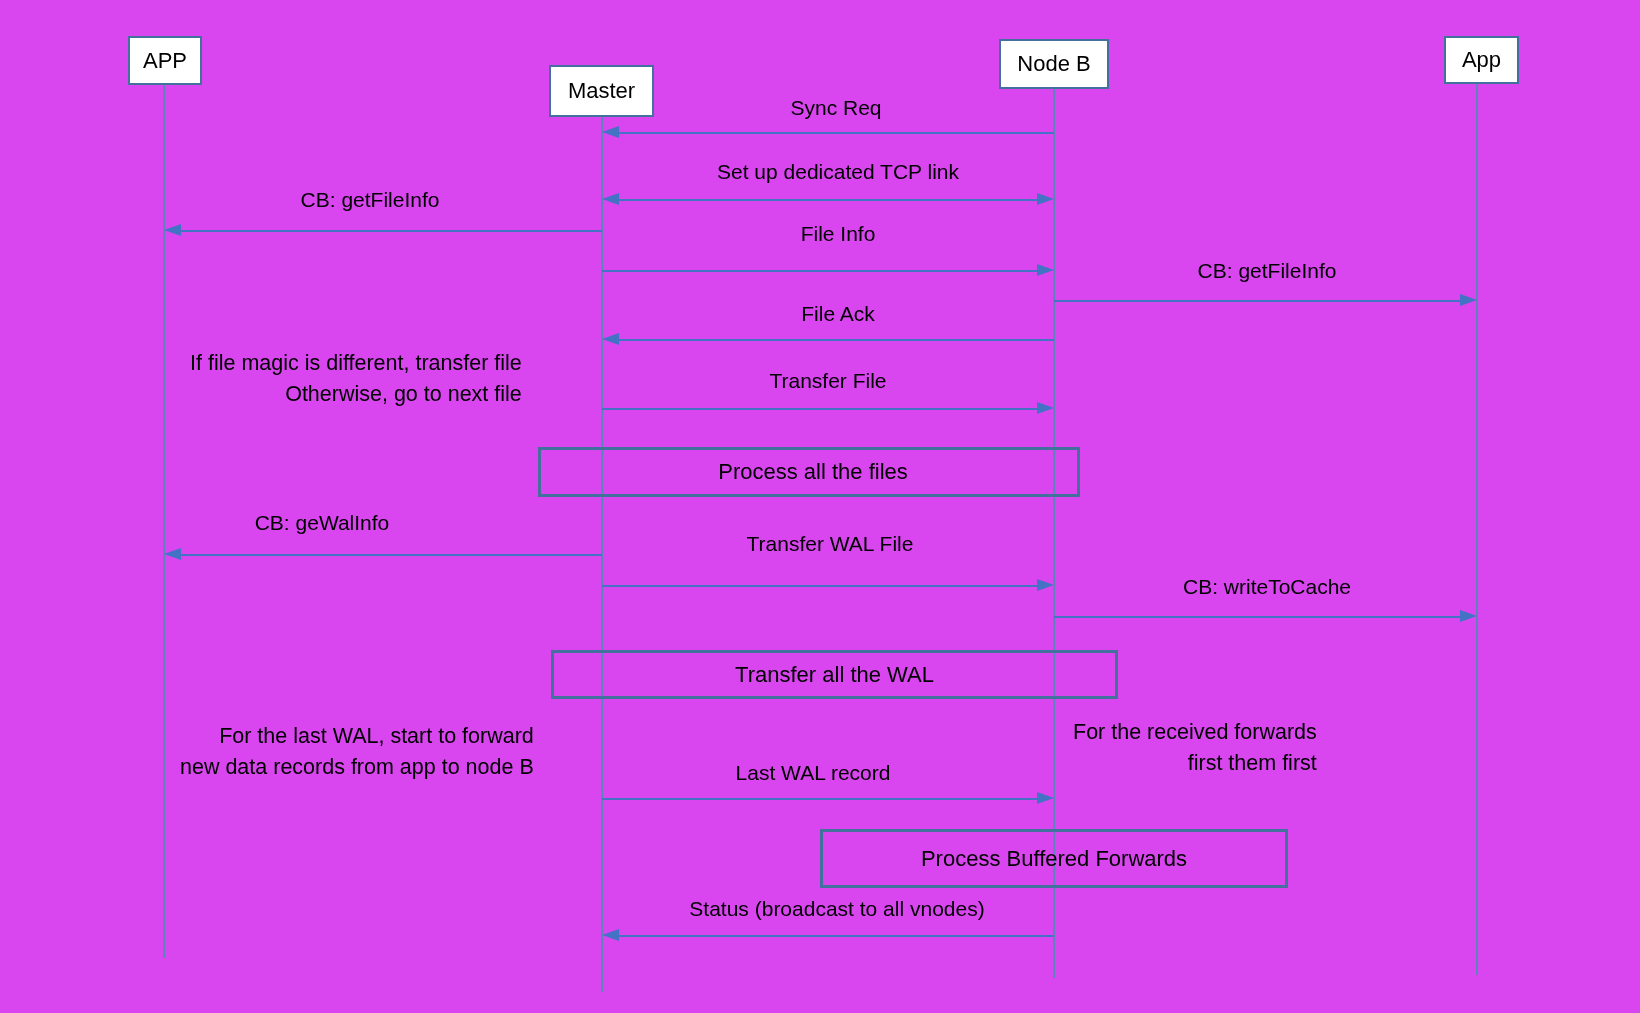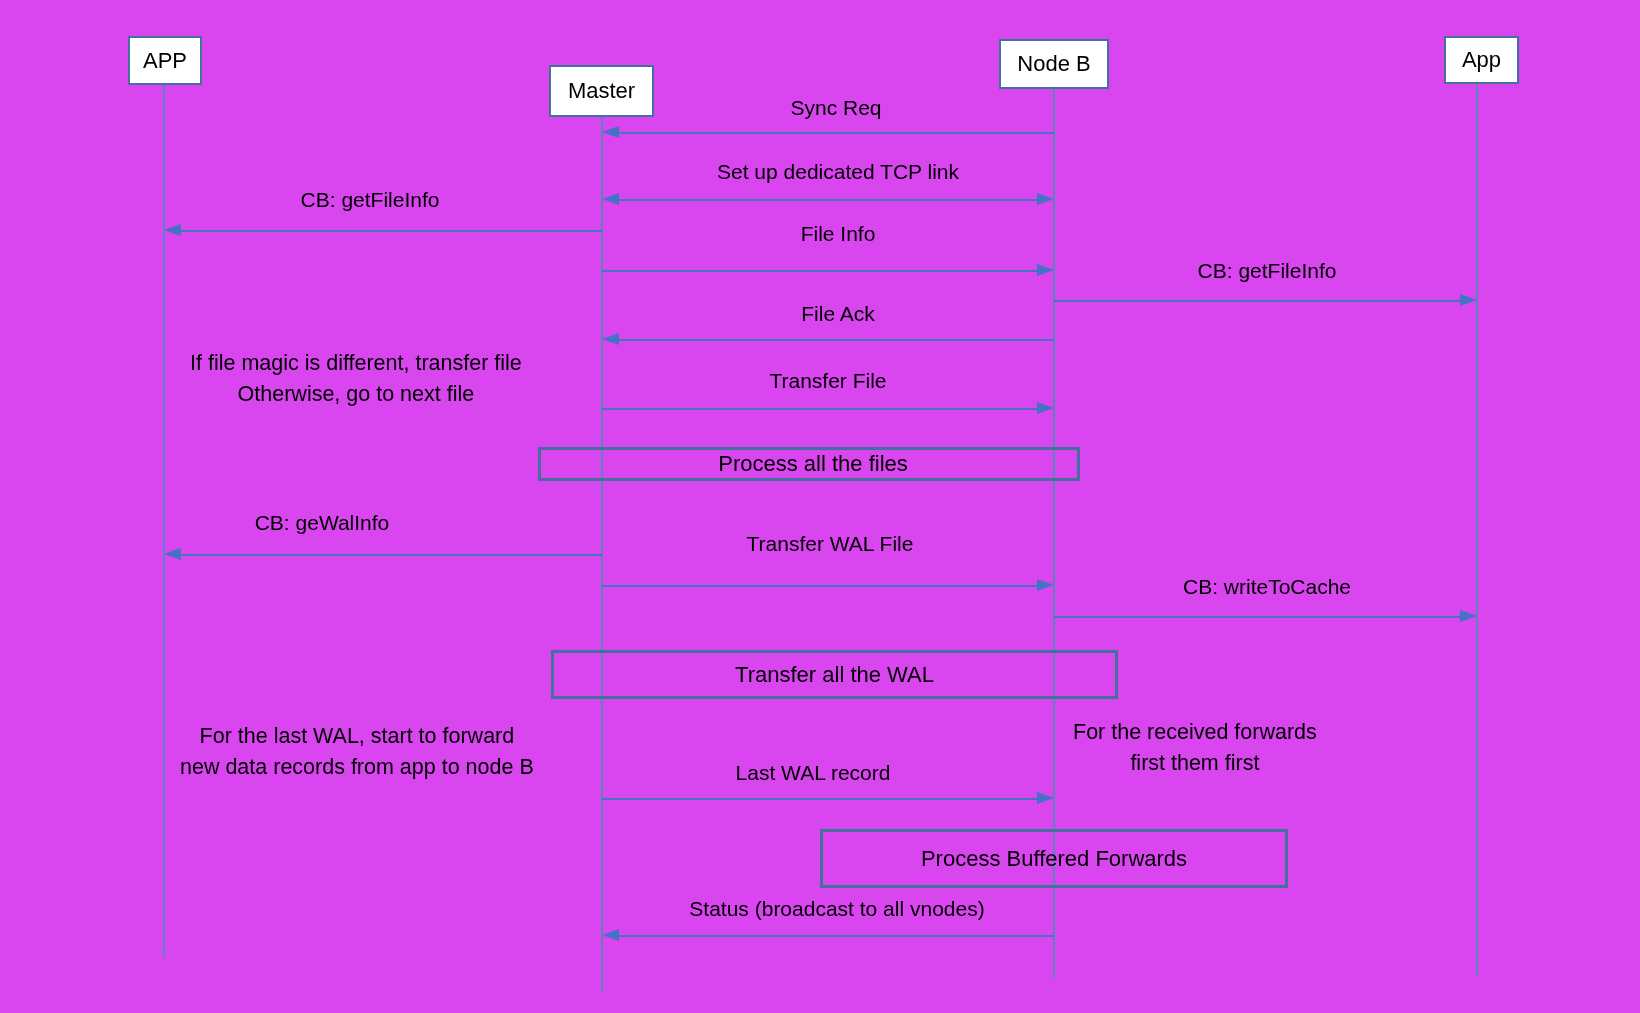--- a/index.html
+++ b/index.html
@@ -13,21 +13,21 @@
   .msg-label{position:absolute;transform:translate(-50%,-50%);white-space:nowrap;
     font-size:21px;color:#000;z-index:2;background:transparent;}
   .head{position:absolute;width:0;height:0;border-top:6.5px solid transparent;
     border-bottom:6.5px solid transparent;z-index:2;}
   .head-left{border-right:17px solid #4472c4;}
   .head-right{border-left:17px solid #4472c4;}
   .process-box{position:absolute;border:3px solid #41719c;background:transparent;
     display:flex;align-items:center;justify-content:center;
     font-size:22px;color:#000;box-sizing:border-box;z-index:2;}
   .note{position:absolute;font-size:21.5px;line-height:31px;color:#000;
-    white-space:nowrap;z-index:2;text-align:center;}
+    white-space:nowrap;z-index:2;text-align:right;}
 </style>
 </head>
 <body>
 
 <div id="diagram">
   <div id="layer-lifelines">
       <div class="lifeline" style="left: 163.2px; top: 85px; height: 873px;"></div>
       <div class="participant-box" style="left: 128px; top: 36px; width: 74px; height: 49px;">APP</div>
       <div class="lifeline" style="left: 601.2px; top: 85px; height: 907px;"></div>
       <div class="participant-box" style="left: 549px; top: 33px; width: 105px; height: 52px; margin-top: 32px;">Master</div>
@@ -69,21 +69,21 @@
       <div class="head head-right" style="left: 1460px; top: 609.7px;"></div>
       <div class="msg-label" style="left: 1267px; top: 587px;">CB: writeToCache</div>
       <div class="msg-line" style="left: 602px; top: 798.15px; width: 438px;"></div>
       <div class="head head-right" style="left: 1037px; top: 791.7px;"></div>
       <div class="msg-label" style="left: 813px; top: 773px;">Last WAL record</div>
       <div class="msg-line" style="left: 616px; top: 935.15px; width: 438px;"></div>
       <div class="head head-left" style="left: 602px; top: 928.7px;"></div>
       <div class="msg-label" style="left: 837px; top: 909px;">Status (broadcast to all vnodes)</div>
     </div>
   <div id="layer-boxes">
-      <div class="process-box" style="left: 538px; top: 447px; width: 542px; height: 34px; padding-left: 8px;">Process all the files</div>
+      <div class="process-box" style="left: 538px; top: 447px; width: 542px; height: 50px; padding-left: 8px;">Process all the files</div>
       <div class="process-box" style="left: 551px; top: 650px; width: 567px; height: 49px;">Transfer all the WAL</div>
       <div class="process-box" style="left: 820px; top: 829px; width: 468px; height: 59px;">Process Buffered Forwards</div>
     </div>
   <div id="layer-notes">
       <div class="note" style="left: 190px; top: 348px;">
         <div class="note-line">If file magic is different, transfer file</div>
         <div class="note-line">Otherwise, go to next file</div>
       </div>
       <div class="note" style="left: 180px; top: 721px;">
         <div class="note-line">For the last WAL, start to forward</div>

